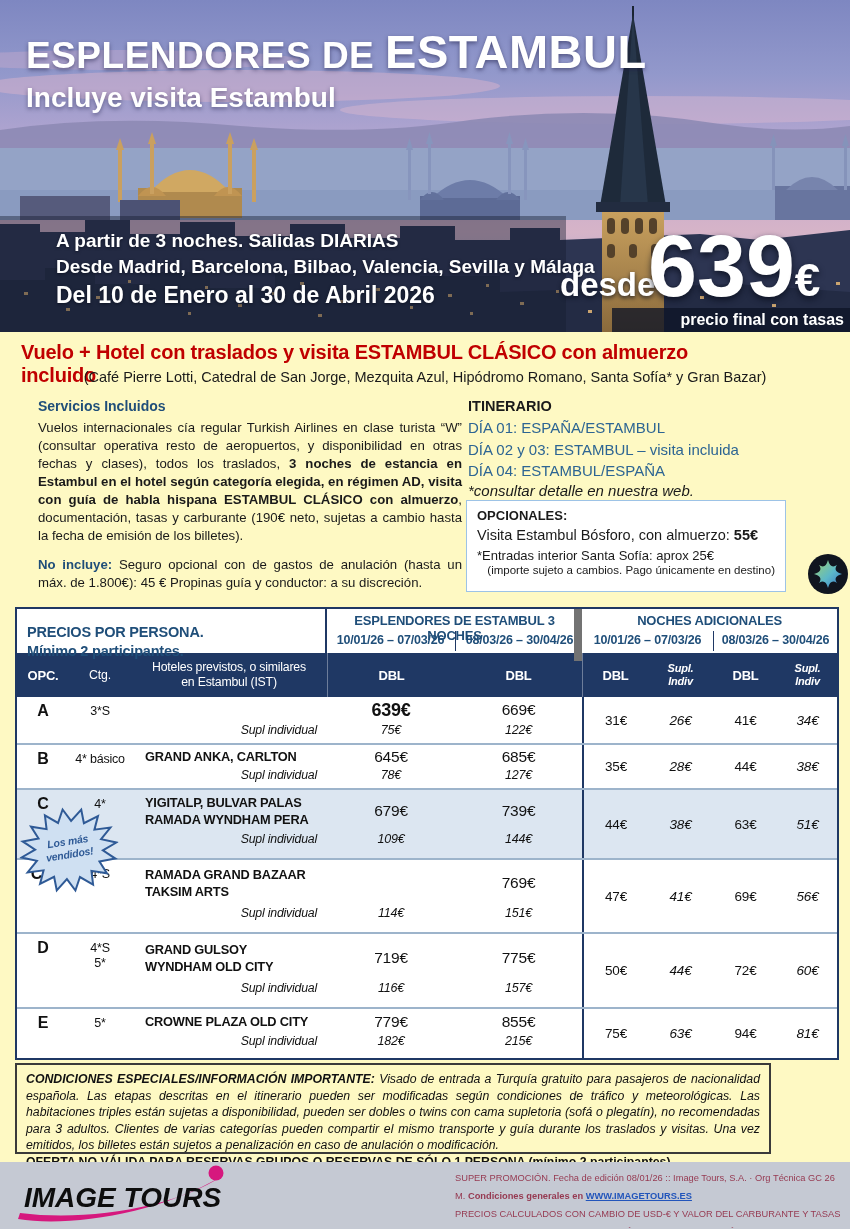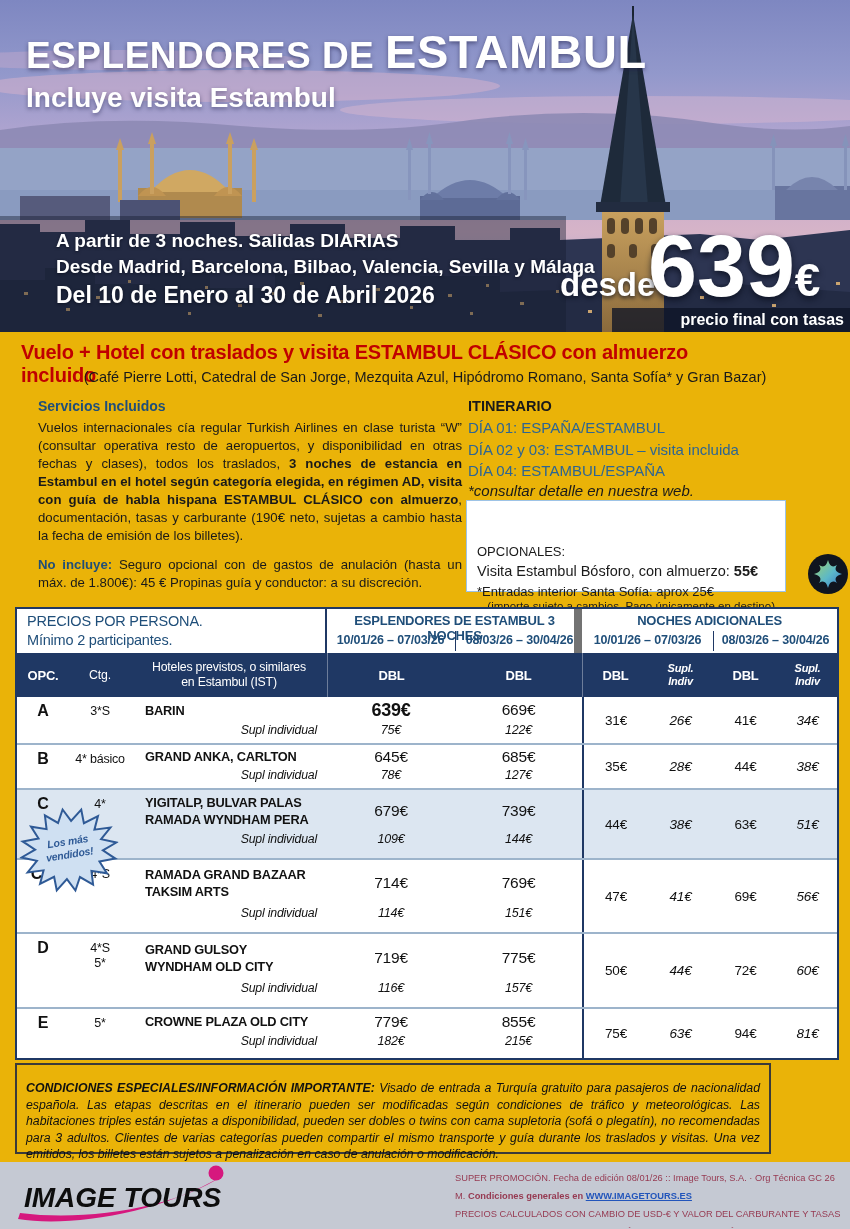--- a/index.html
+++ b/index.html
@@ -1,16 +1,16 @@
 <!DOCTYPE html>
 <html><head>
 <meta charset="utf-8">
 <style>
   html,body{margin:0;padding:0;background:#e8e8e8;}
-  .page{position:relative;width:850px;height:1229px;margin:0 auto;background:#eab308;
+  .page{position:relative;width:850px;height:1229px;margin:0 auto;background:#fef9c3;
         font-family:"Liberation Sans","DejaVu Sans",sans-serif;overflow:hidden;}
   
   .hero{position:absolute;left:0;top:0;width:850px;height:332px;overflow:hidden;
         background:linear-gradient(180deg,#7e87c1 0%,#9298cb 22%,#b2a5d0 42%,#ccadca 58%,#d6b4c8 70%,#b4abce 84%,#9aa0c4 100%);}
   .hero svg{position:absolute;left:0;top:0;}
   .hero-shade{position:absolute;left:0;top:216px;width:566px;height:116px;background:rgba(22,28,48,.42);}
   .hero-title{position:absolute;left:26px;top:24px;color:#fff;white-space:nowrap;
               text-shadow:0 2px 4px rgba(30,30,70,.55);font-weight:bold;}
   .hero-title .t1{font-size:37px;letter-spacing:.5px;}
   .hero-title .t2{font-size:47px;letter-spacing:.5px;}
@@ -40,30 +40,30 @@
   .services p{margin:0;text-align:justify;line-height:18px;}
   .services .ni{margin-top:11px;}
   .blue-b{color:#1f4e79;font-weight:bold;}
   
   .itin{position:absolute;left:468px;top:398px;width:340px;color:#1a1a1a;}
   .itin h3{margin:0 0 3px 0;font-size:14.5px;}
   .itin .day{color:#2d6593;font-size:15px;line-height:21.5px;}
   .itin .note{font-style:italic;font-size:15px;margin-top:0;}
   .opc-box{position:absolute;left:466px;top:500px;width:320px;height:92px;box-sizing:border-box;
            border:1px solid #9dc3e6;background:#fff;padding:7px 10px;color:#1a1a1a;}
-  .opc-box .h{font-weight:normal;font-size:13px;margin-top:36px;}
+  .opc-box .h{font-weight:bold;font-size:13px;}
   .opc-box .l1{font-size:14.5px;margin-top:4px;}
   .opc-box .l2{font-size:13px;margin-top:5px;}
   .opc-box .l3{font-size:11.5px;margin-top:1px;text-align:right;}
   .brand-icon{position:absolute;left:806px;top:552px;width:44px;height:44px;}
   
   .tbl{position:absolute;left:15px;top:607px;width:820px;border:2px solid #1f3864;background:#fff;
        letter-spacing:-.2px;color:#111;}
   .thead1{display:grid;grid-template-columns:310px 255px 255px;height:44px;color:#1f4e79;}
-  .th-left{padding:3px 0 0 10px;font-weight:normal;font-size:14.5px;line-height:19px;
+  .th-left{padding:14px 0 0 10px;font-weight:bold;font-size:14.5px;line-height:19px;
            border-right:2px solid #1f3864;box-sizing:border-box;}
   .th-grp{display:grid;grid-template-rows:22px 20px;box-sizing:border-box;}
   .th-grp.g1{border-right:8px solid #737373;}
   .th-grp .gt{grid-column:1/span 2;text-align:center;font-weight:bold;font-size:13px;padding-top:4px;}
   .th-grp .d{font-weight:bold;font-size:12.5px;text-align:center;padding-top:2px;}
   .g1 .d{width:127px;}
   .th-grp .d.second{border-left:1.5px solid #1f3864;}
   .g1{grid-template-columns:128px 127px;}
   .g2{grid-template-columns:131px 124px;}
   .thead2{display:grid;grid-template-columns:52px 62px 196px 128px 127px 66px 65px 65px 59px;
@@ -95,21 +95,21 @@
   .c-a{grid-row:1/span 2;display:flex;align-items:center;justify-content:center;font-size:13.5px;}
   .c-a.a1{grid-column:6;border-left:2px solid #1f3864;}
   .c-a.a2{grid-column:7;font-style:italic;}
   .c-a.a3{grid-column:8;}
   .c-a.a4{grid-column:9;font-style:italic;}
   .badge{position:absolute;left:2px;top:196px;width:100px;height:90px;transform:rotate(-9deg);z-index:5;}
   .badge .txt{position:absolute;left:0;top:30px;width:100px;text-align:center;
               color:#2f5a96;font-size:10.5px;font-weight:bold;line-height:13px;font-style:italic;}
   
   .cond{position:absolute;left:15px;top:1063px;width:756px;height:91px;box-sizing:border-box;
-        border:2px solid #3a3a3a;padding:15px 9px;font-size:12.3px;line-height:16.5px;
+        border:2px solid #3a3a3a;padding:6px 9px;font-size:12.3px;line-height:16.5px;
         color:#111;text-align:justify;}
   .cond .it{font-style:italic;}
   .cond .bl{font-weight:bold;}
   
   .footer{position:absolute;left:0;top:1162px;width:850px;height:67px;background:#c5c9d3;}
   .logo{position:absolute;left:10px;top:2px;width:240px;height:63px;}
   .logo .word{position:absolute;left:14px;top:18px;font-style:italic;font-weight:bold;
               font-size:28px;color:#0d0d0d;letter-spacing:0px;z-index:2;white-space:nowrap;}
   .logo svg{position:absolute;left:0;top:0;z-index:1;}
   .ftxt{position:absolute;left:455px;top:7px;width:390px;color:#963a52;font-size:9.3px;line-height:18px;}
@@ -304,23 +304,20 @@
       <div class="h">DBL</div>
       <div class="h sep">DBL</div>
       <div class="si"><span>Supl.</span><br><span>Indiv</span></div>
       <div class="h">DBL</div>
       <div class="si"><span>Supl.</span><br><span>Indiv</span></div>
     </div>
 
     <div class="trow r0">
       <div class="c-opc">A</div>
       <div class="c-ctg">3*S</div>
-      <div class="c-hot">
-          <span>BARIN</span>
-        </div>
       <div class="c-p1 big">639€</div>
       <div class="c-p2">669€</div>
       <div class="c-sl">Supl individual</div>
       <div class="c-s1">75€</div>
       <div class="c-s2">122€</div>
       <div class="c-a a1">31€</div>
       <div class="c-a a2">26€</div>
       <div class="c-a a3">41€</div>
       <div class="c-a a4">34€</div>
     </div>
@@ -360,21 +357,20 @@
       <div class="c-a a4">51€</div>
     </div>
 
     <div class="trow r3">
       <div class="c-opc">C +</div>
       <div class="c-ctg">4*S</div>
       <div class="c-hot">
           <span>RAMADA GRAND BAZAAR</span>
           <span>TAKSIM ARTS</span>
         </div>
-      <div class="c-p1">714€</div>
       <div class="c-p2">769€</div>
       <div class="c-sl">Supl individual</div>
       <div class="c-s1">114€</div>
       <div class="c-s2">151€</div>
       <div class="c-a a1">47€</div>
       <div class="c-a a2">41€</div>
       <div class="c-a a3">69€</div>
       <div class="c-a a4">56€</div>
     </div>
 

